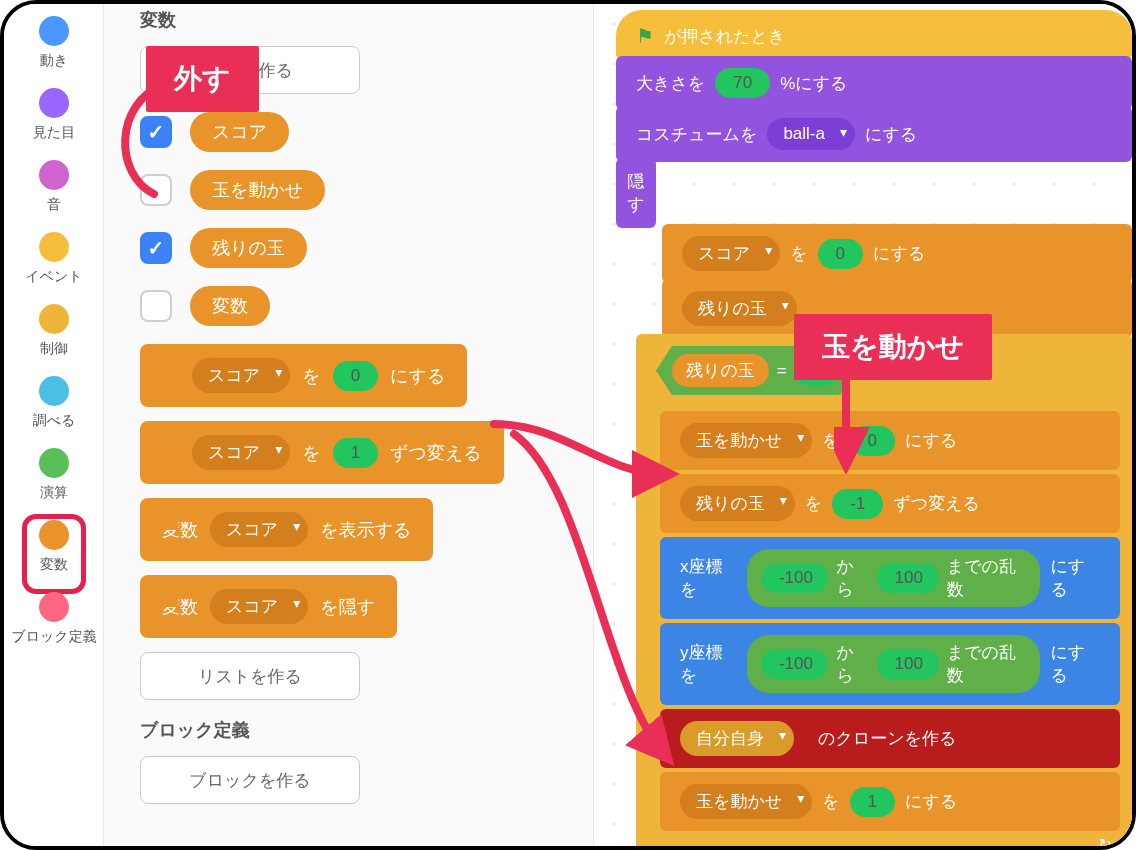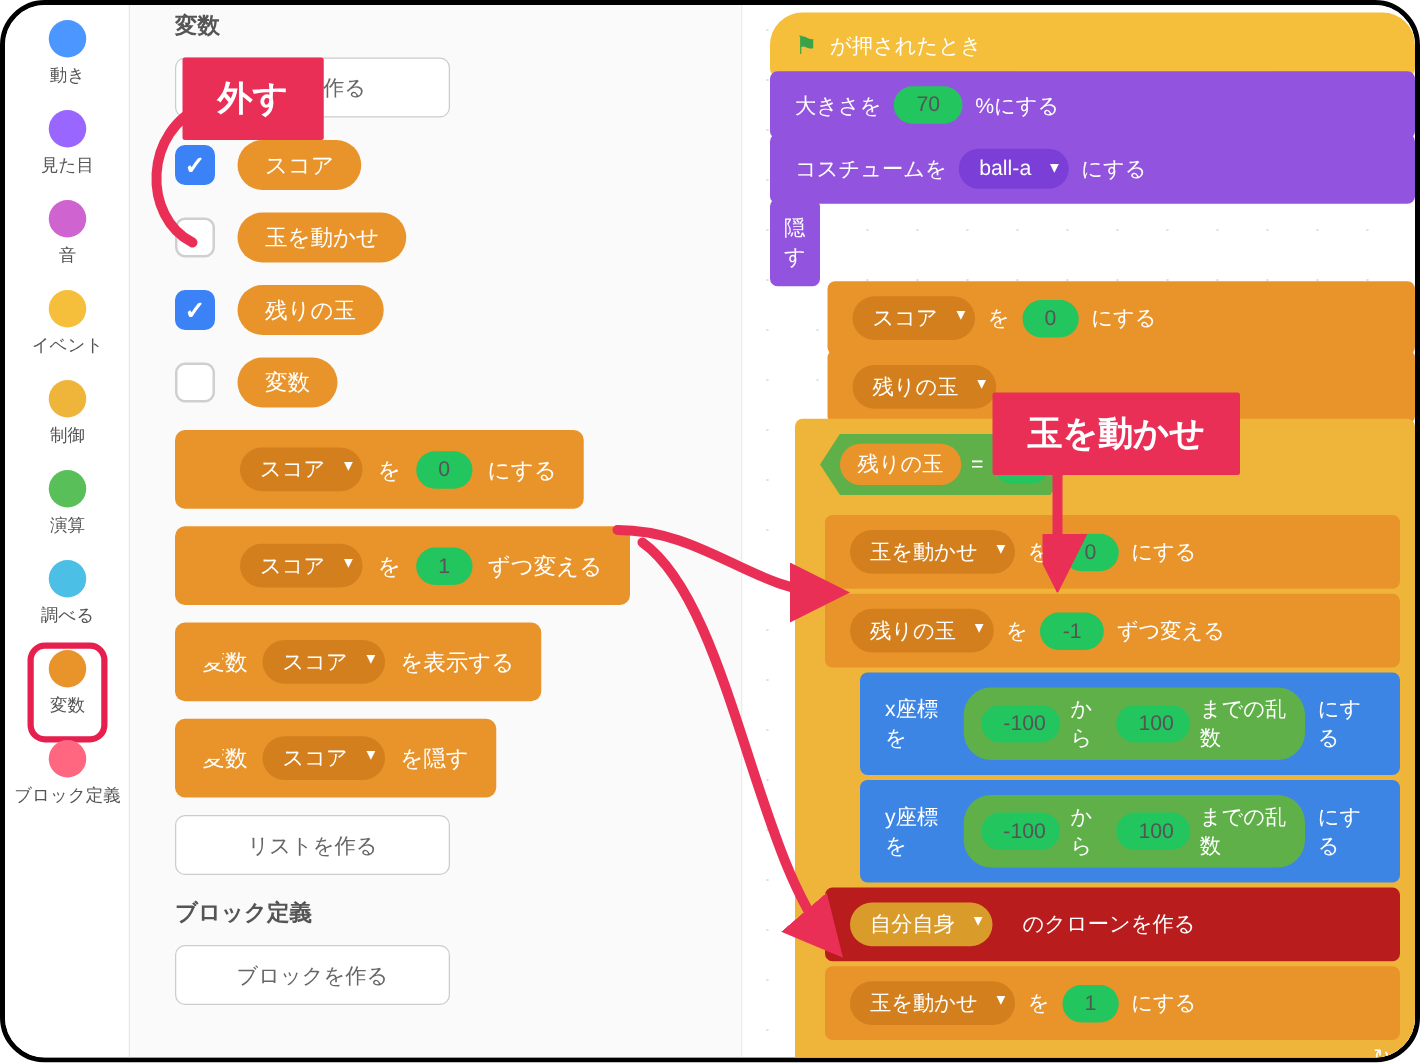--- a/index.html
+++ b/index.html
@@ -188,21 +188,21 @@
     border-radius: 6px;
     margin-top: -4px;
   }
   .hat {
     border-radius: 26px 26px 6px 6px;
     padding-top: 14px;
   }
   .ev-yellow { background: #f5be3b; }
   .looks   { background: #9254de; align-items: center; }
   .orange  { background: #e9942a; }
-  .motion  { background: #3d85e4; margin-left: 28px; }
+  .motion  { background: #3d85e4; }
   .control { background: #b91c1c; gap: 24px; }
   .dd-purple {
     background: #7b3ed6;
     color: #fff;
     border-radius: 22px;
     padding: 6px 30px 6px 16px;
     position: relative;
     font-size: 17px;
   }
   .dd-purple::after { content: "▾"; position: absolute; right: 8px; top: 6px; font-size: 14px;}
@@ -314,26 +314,26 @@
     </div>
     <div class="cat">
       <div class="cat-dot" style="background:#f5be3b"></div>
       <div class="cat-label">イベント</div>
     </div>
     <div class="cat">
       <div class="cat-dot" style="background:#efb53a"></div>
       <div class="cat-label">制御</div>
     </div>
     <div class="cat">
+      <div class="cat-dot" style="background:#4cbfe6"></div>
+      <div class="cat-label">調べる</div>
+    </div>
+    <div class="cat">
       <div class="cat-dot" style="background:#59c059"></div>
       <div class="cat-label">演算</div>
-    </div>
-    <div class="cat">
-      <div class="cat-dot" style="background:#4cbfe6"></div>
-      <div class="cat-label">調べる</div>
     </div>
     <div class="cat selected">
       <div class="cat-dot" style="background:#e9942a"></div>
       <div class="cat-label">変数</div>
       <div class="cat-select-ring"></div>
     </div>
     <div class="cat">
       <div class="cat-dot" style="background:#ff6680"></div>
       <div class="cat-label">ブロック定義</div>
     </div>

